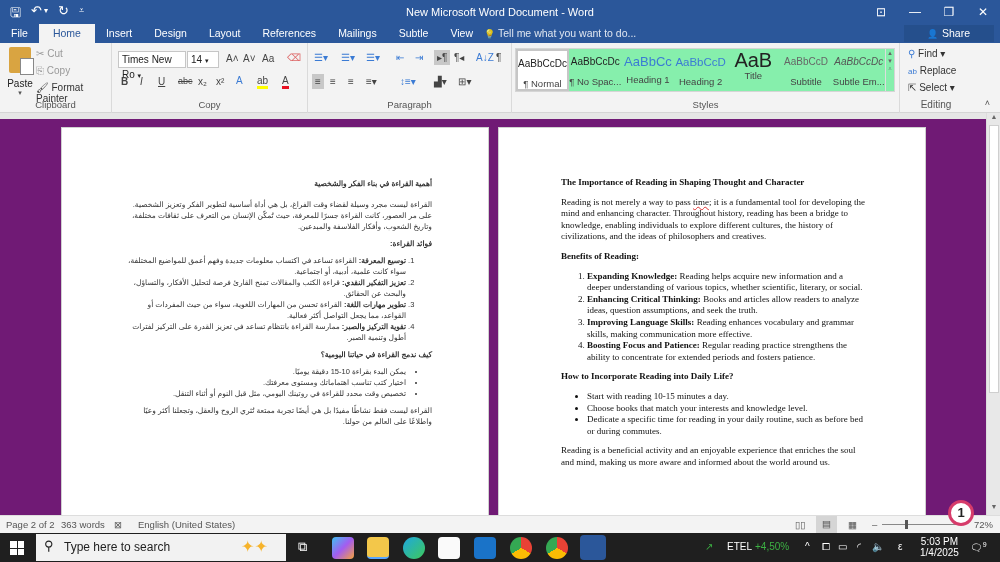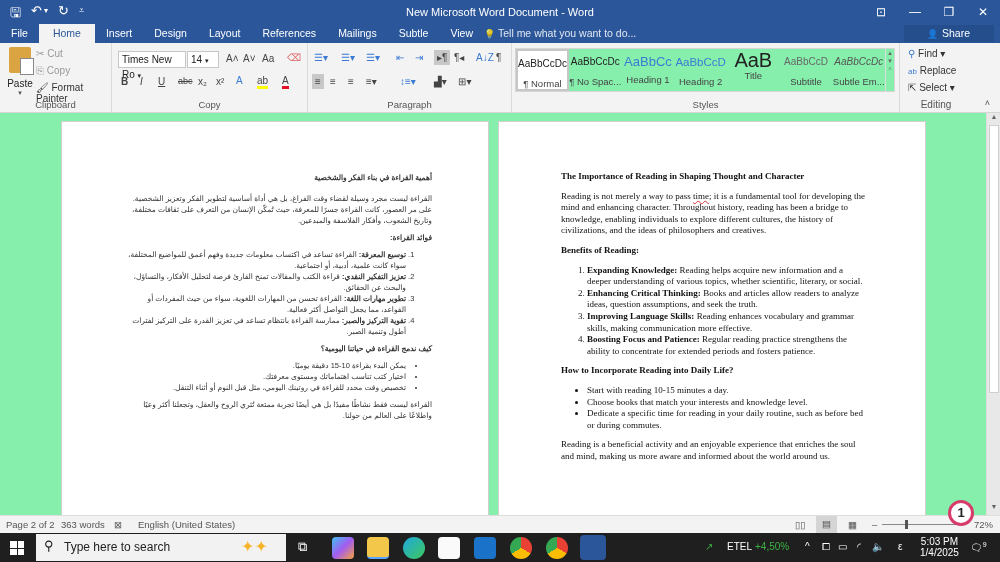--- a/index.html
+++ b/index.html
@@ -25,21 +25,21 @@
 .paste .lbl{font-size:10px;margin-top:5px}
 .clipitem{position:absolute;left:36px;font-size:10px;color:#555}
 .fontbox{position:absolute;background:#fff;border:1px solid #c6c6c6;height:17px;font-size:10px;line-height:15px;padding-left:3px}
 .tb{position:absolute;font-size:10px;color:#444}
 .styles{position:absolute;left:515px;top:5px;width:380px;height:44px;background:#86efac;border:1px solid #d5d5d5;display:flex}
 .style{width:53px;text-align:center;padding-top:7px}
 .style.sel{border:2px solid #c6c6c6;background:#fff}
 .style .p{height:20px;font-size:11px;white-space:nowrap;overflow:hidden}
 .style .n{font-size:9.5px;color:#444;white-space:nowrap;overflow:hidden}
 .editing div{font-size:10px;position:absolute;left:8px}
-.docarea{position:absolute;left:0;top:113px;width:986px;height:402px;background:#86efac;overflow:hidden}
+.docarea{position:absolute;left:0;top:119px;width:986px;height:402px;background:#701a75;overflow:hidden}
 .page{position:absolute;top:8px;width:428px;height:400px;background:#fff;border:1px solid #d0d0d0}
 .p1{left:61px}
 .p2{left:498px}
 .ar{position:absolute;left:60px;width:310px;direction:rtl;text-align:right;font-size:7.5px;line-height:11px;color:#333}
 .ar h4{font-size:7.5px;font-weight:bold;margin:0}
 .en{position:absolute;left:62px;width:305px;font-family:"Liberation Serif",serif;font-size:9px;line-height:11.6px;color:#111}
 .en h4{font-size:9px;font-weight:bold}
 .en ol,.en ul{padding-left:26px}
 .en p,.en h4{margin-bottom:8px}
 .en ol,.en ul{margin-bottom:8px}

